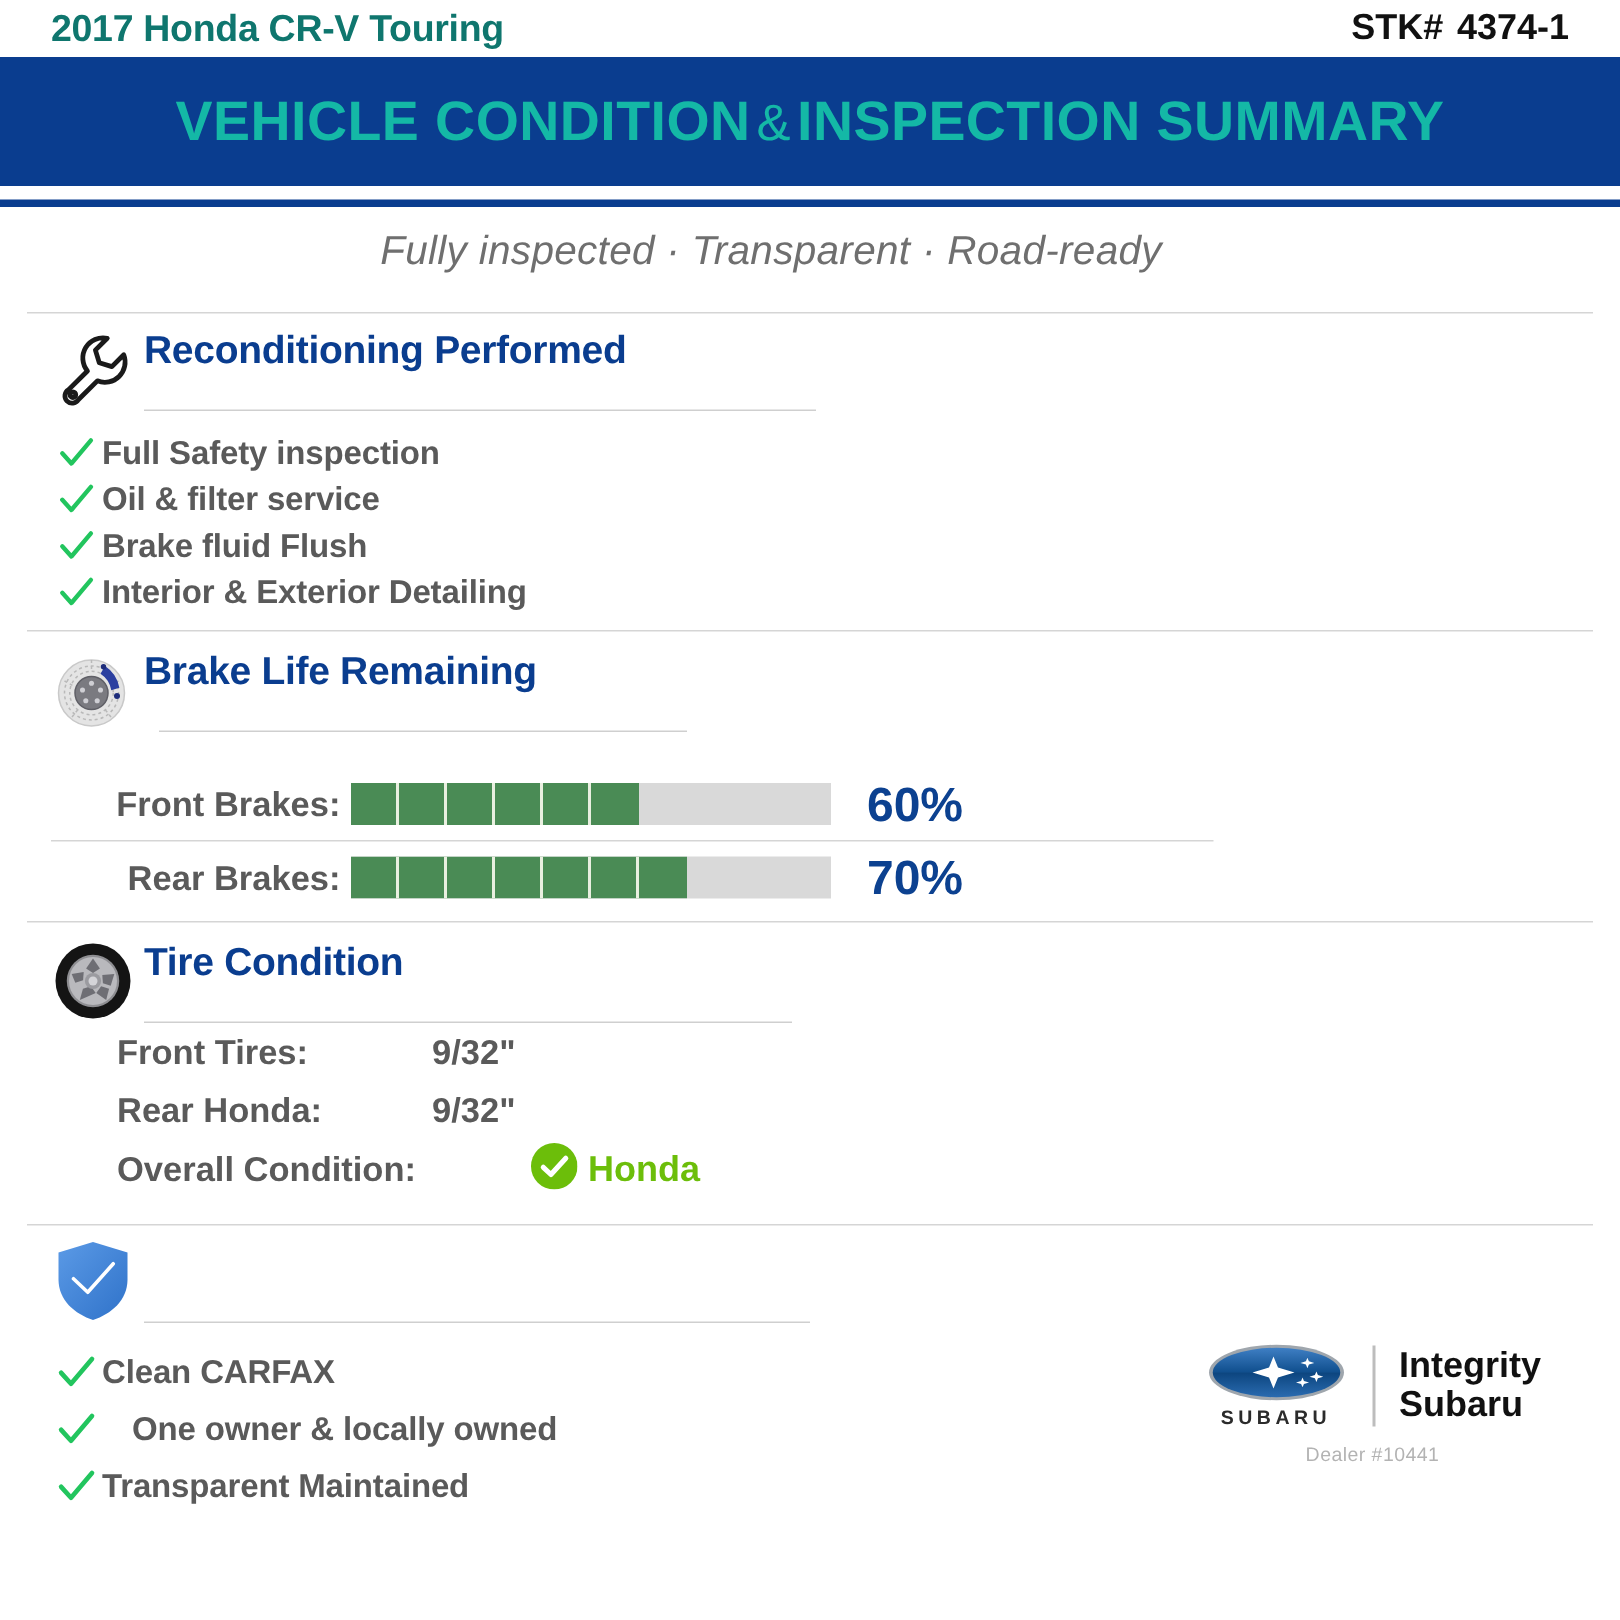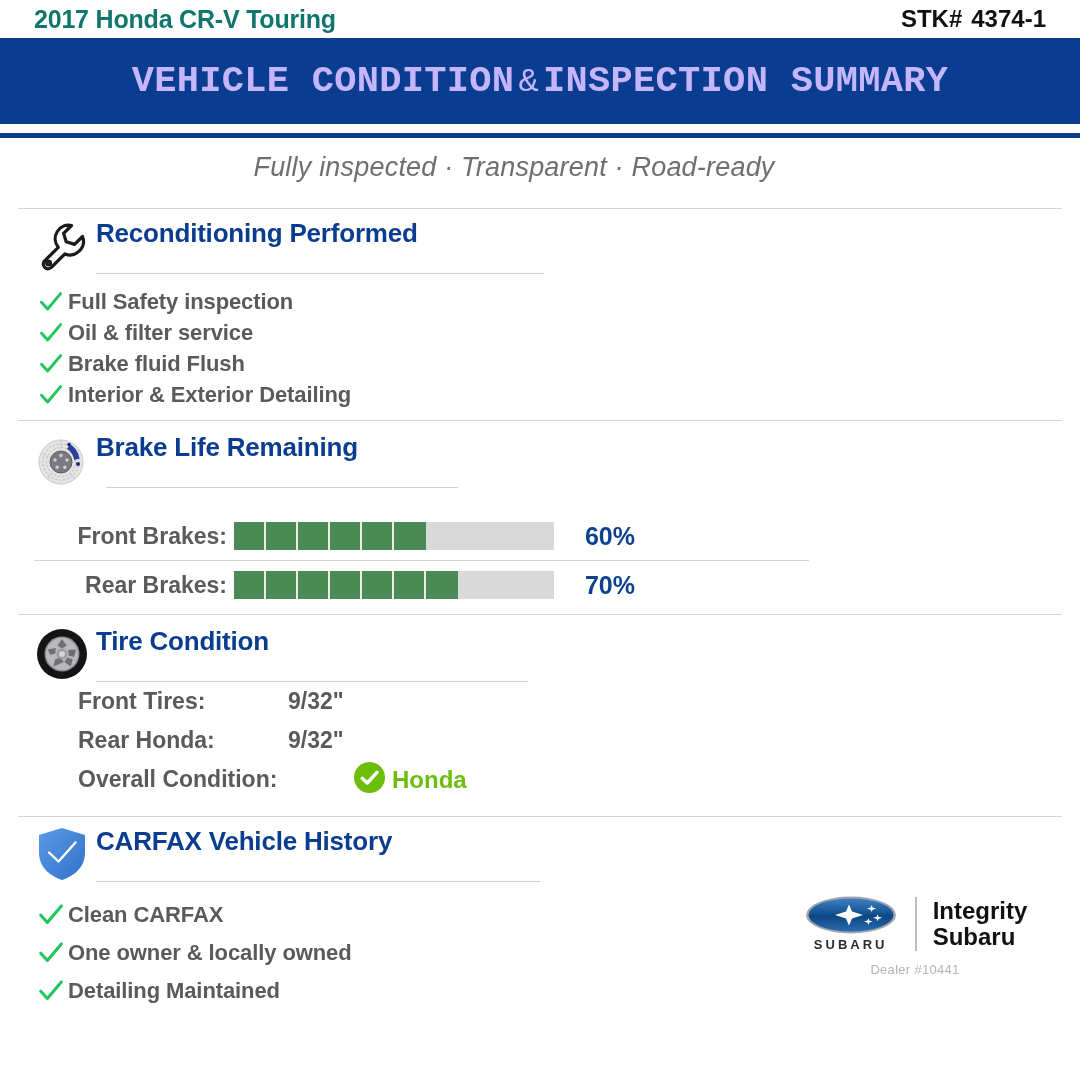--- a/index.html
+++ b/index.html
@@ -29,23 +29,22 @@
   }
   .stk .stk-num{margin-left:9px;}
 
   
   .banner{
     position:absolute;left:0;top:38px;width:1080px;height:86px;
     background:#0a3d8f;
     display:flex;align-items:center;justify-content:center;
   }
   .banner-text{
-    color:#c4b5fd;font-size:37px;font-weight:bold;letter-spacing:.3px;
+    color:#14b8a6;font-size:37px;font-weight:bold;letter-spacing:.3px;
     white-space:nowrap;
-    font-family:Liberation Mono, monospace;
   }
   .banner-text .amp{font-weight:normal;font-size:34px;padding:0 4px;}
   .banner-rule{
     position:absolute;left:0;top:133px;width:1080px;height:5px;background:#0a3d8f;
   }
 
   
   .tagline{
     position:absolute;left:0;top:152px;width:1028px;
     text-align:center;font-style:italic;font-size:27px;color:#6f6f6f;
@@ -94,21 +93,21 @@
   .bar-fill{
     position:absolute;left:0;top:0;height:28px;background:#4a8b55;
     display:flex;
   }
   .bar-seg{
     height:28px;box-sizing:border-box;
     border-right:2px solid #e9efe0;
   }
   .brake-pct{
     width:112px;flex:0 0 112px;text-align:center;
-    font-size:25px;font-weight:bold;color:#0c4190;
+    font-size:32px;font-weight:bold;color:#0c4190;
   }
   .brake-sep{width:775px;height:1px;background:#d5d5d5;margin-left:0;}
 
   
   .tire-row{display:flex;align-items:center;height:39px;}
   .tire-label{
     font-size:23px;font-weight:bold;color:#5a5a5a;white-space:nowrap;
     width:210px;flex:0 0 210px;
   }
   .tire-val{
@@ -340,48 +339,47 @@
             <linearGradient id="shg" x1="0" y1="0" x2="1" y2="1">
               <stop offset="0%" stop-color="#5b9ae6"></stop>
               <stop offset="100%" stop-color="#2f72c9"></stop>
             </linearGradient>
           </defs>
           <path d="M26 2 L49 9 V27 C49 41 38 50 26 54 C14 50 3 41 3 27 V9 Z" fill="url(#shg)"></path>
           <path d="M13 26.5 L22.5 35.5 L39.5 16.5" fill="none" stroke="#ffffff" stroke-width="2.4" stroke-linecap="round" stroke-linejoin="round"></path>
           <path d="M13 26.5 L22.5 35.5 L39.5 16.5" fill="none" stroke="#ffffff" stroke-width="0"></path>
         </svg>
       </div>
-      <div class="sec-title">CARFAX Vehicle History</div>
       <div class="sec-underline" style="left:62px;width:444px;"></div>
     </div>
 
     <div class="checklist" style="margin-top:14px;">
       <div class="check-row" style="height:38px;">
         <span class="check-ico">
           <svg width="28" height="28" viewBox="0 0 26 26">
               <path d="M3.5 13.2 L9.6 20 L22.6 4.6" fill="none" stroke="#22c55e" stroke-width="2.9" stroke-linecap="round" stroke-linejoin="round"></path>
             </svg>
         </span>
         <span class="check-label">Clean CARFAX</span>
       </div>
+      <div class="check-row" style="height:38px;gap:20px;">
+        <span class="check-ico">
+          <svg width="28" height="28" viewBox="0 0 26 26">
+              <path d="M3.5 13.2 L9.6 20 L22.6 4.6" fill="none" stroke="#22c55e" stroke-width="2.9" stroke-linecap="round" stroke-linejoin="round"></path>
+            </svg>
+        </span>
+        <span class="check-label">One owner &amp; locally owned</span>
+      </div>
       <div class="check-row" style="height:38px;">
         <span class="check-ico">
           <svg width="28" height="28" viewBox="0 0 26 26">
               <path d="M3.5 13.2 L9.6 20 L22.6 4.6" fill="none" stroke="#22c55e" stroke-width="2.9" stroke-linecap="round" stroke-linejoin="round"></path>
             </svg>
         </span>
-        <span class="check-label">One owner &amp; locally owned</span>
-      </div>
-      <div class="check-row" style="height:38px;">
-        <span class="check-ico">
-          <svg width="28" height="28" viewBox="0 0 26 26">
-              <path d="M3.5 13.2 L9.6 20 L22.6 4.6" fill="none" stroke="#22c55e" stroke-width="2.9" stroke-linecap="round" stroke-linejoin="round"></path>
-            </svg>
-        </span>
-        <span class="check-label">Detailing Maintained</span>
+        <span class="check-label">Transparent Maintained</span>
       </div>
     </div>
   </div>
 
   <div class="dealer">
     <div class="dealer-row">
       <div class="subaru-mark">
         <svg width="92" height="40" viewBox="0 0 92 40">
           <defs>
             <linearGradient id="ov" x1="0" y1="0" x2="0" y2="1">

